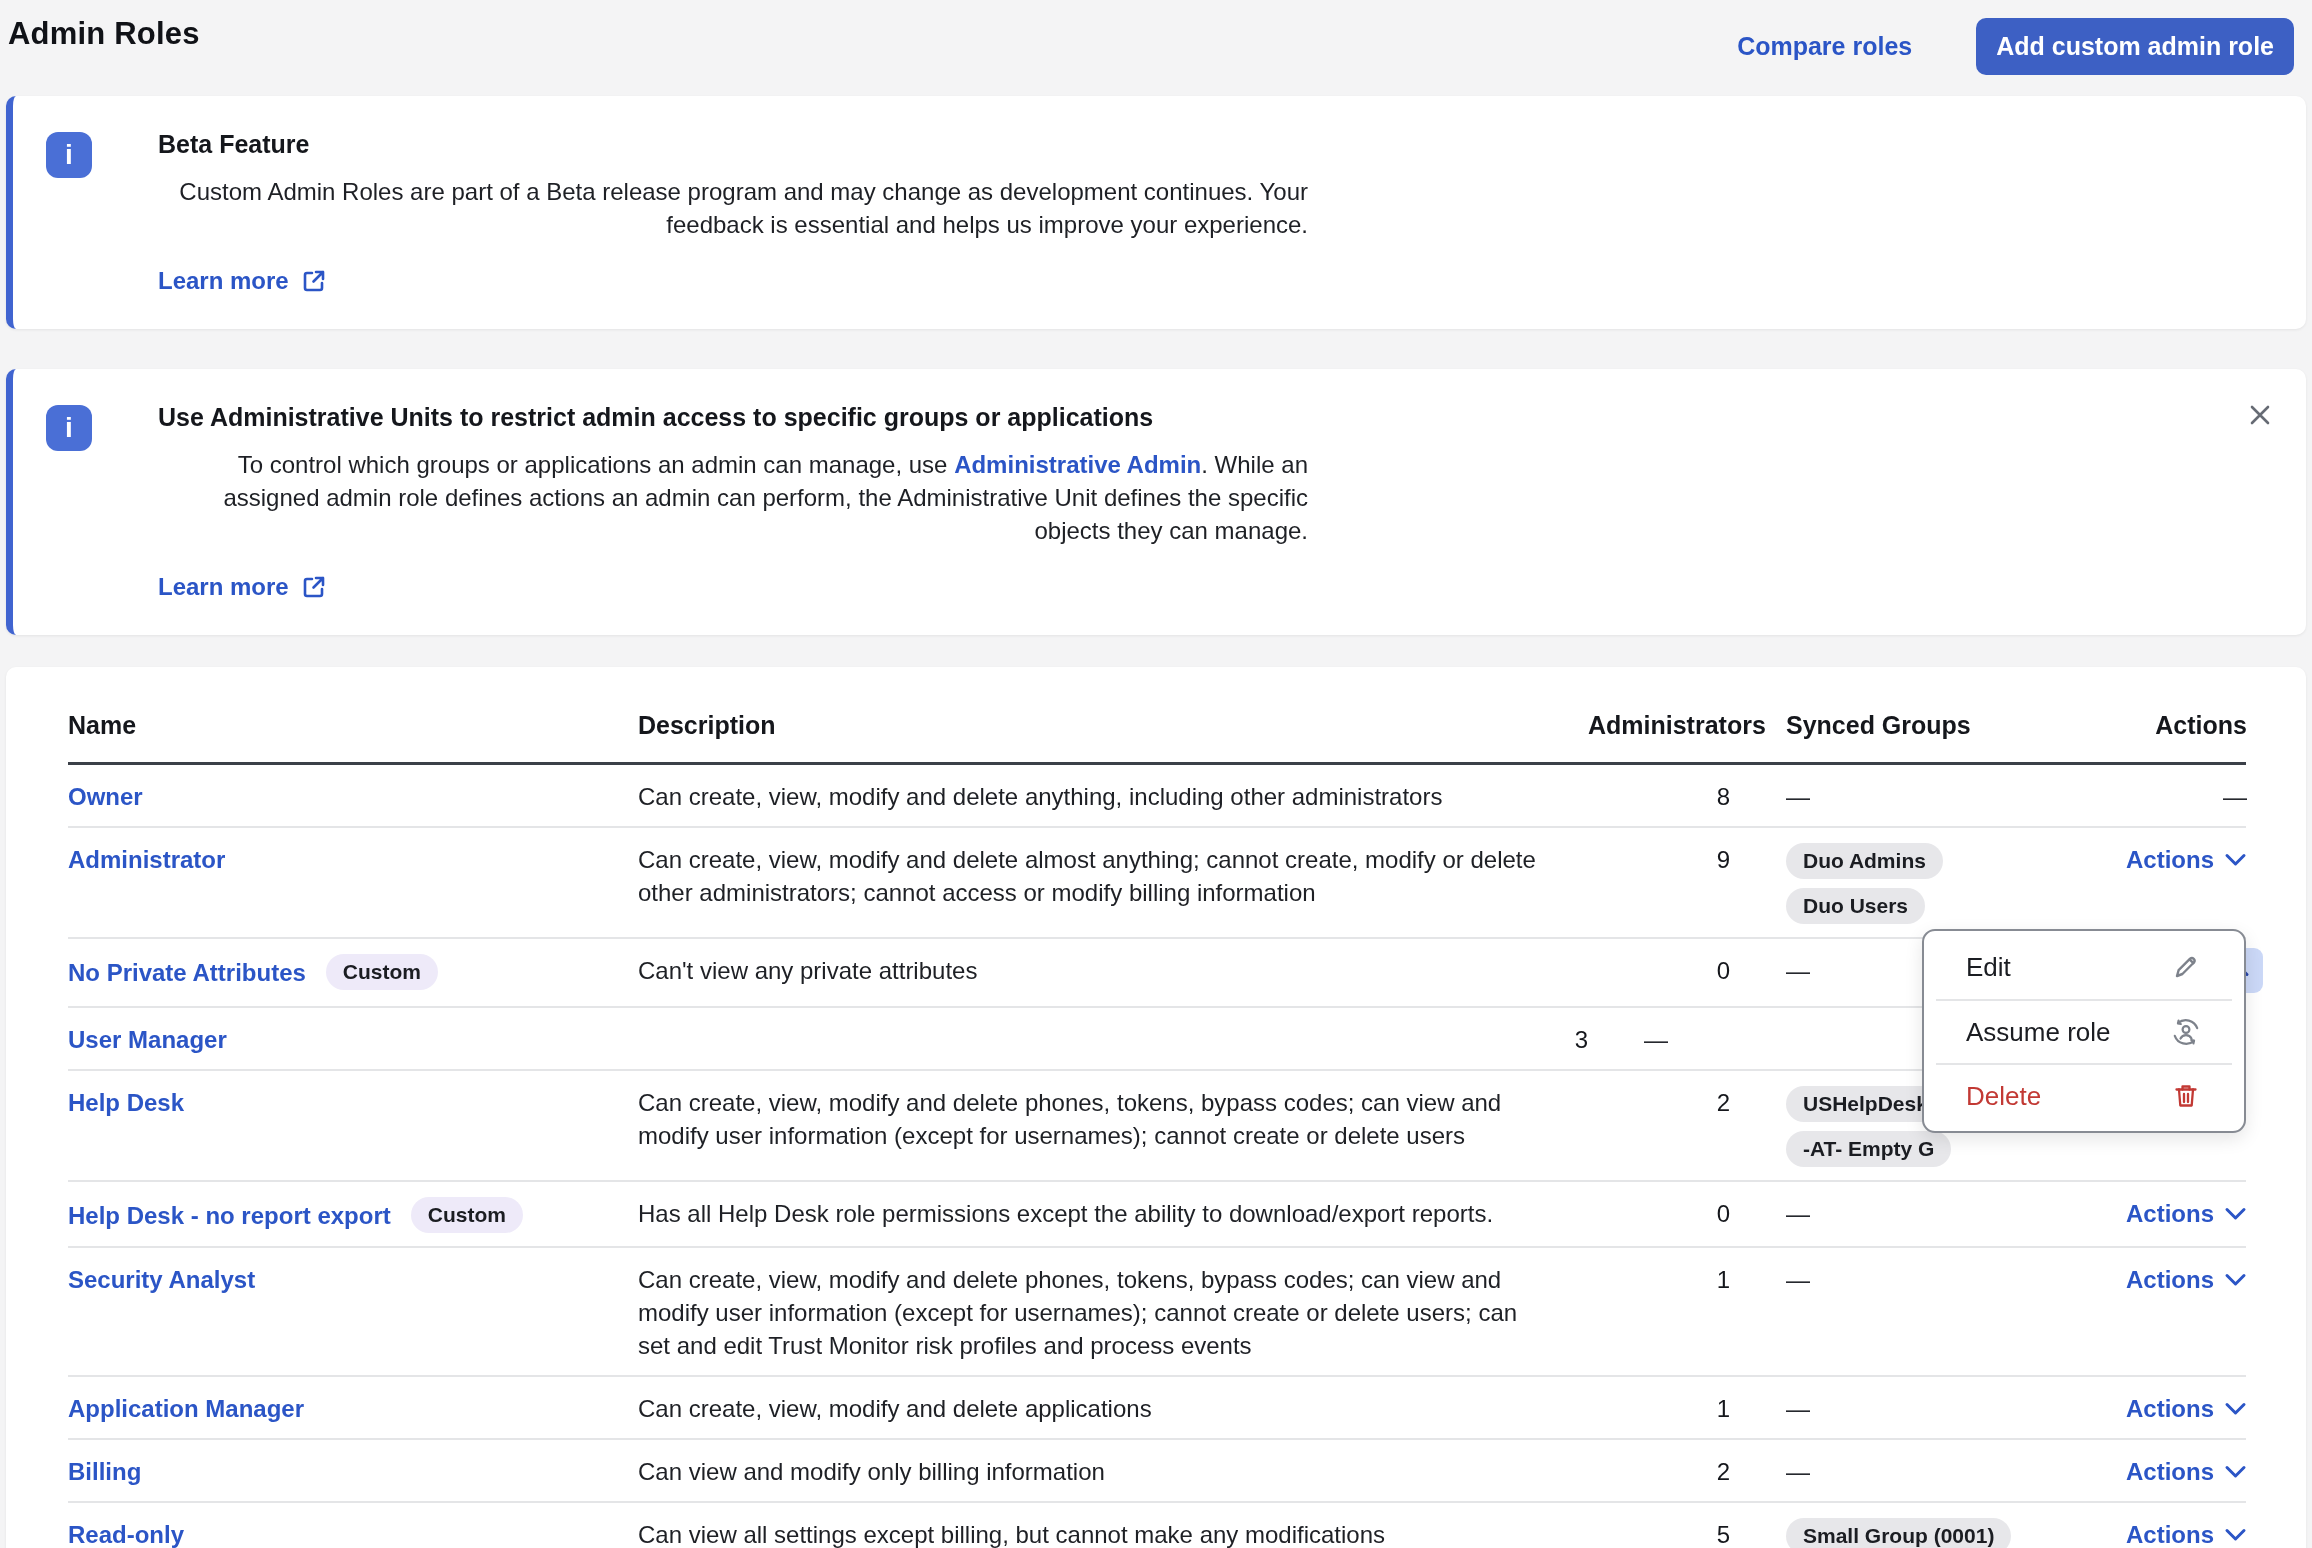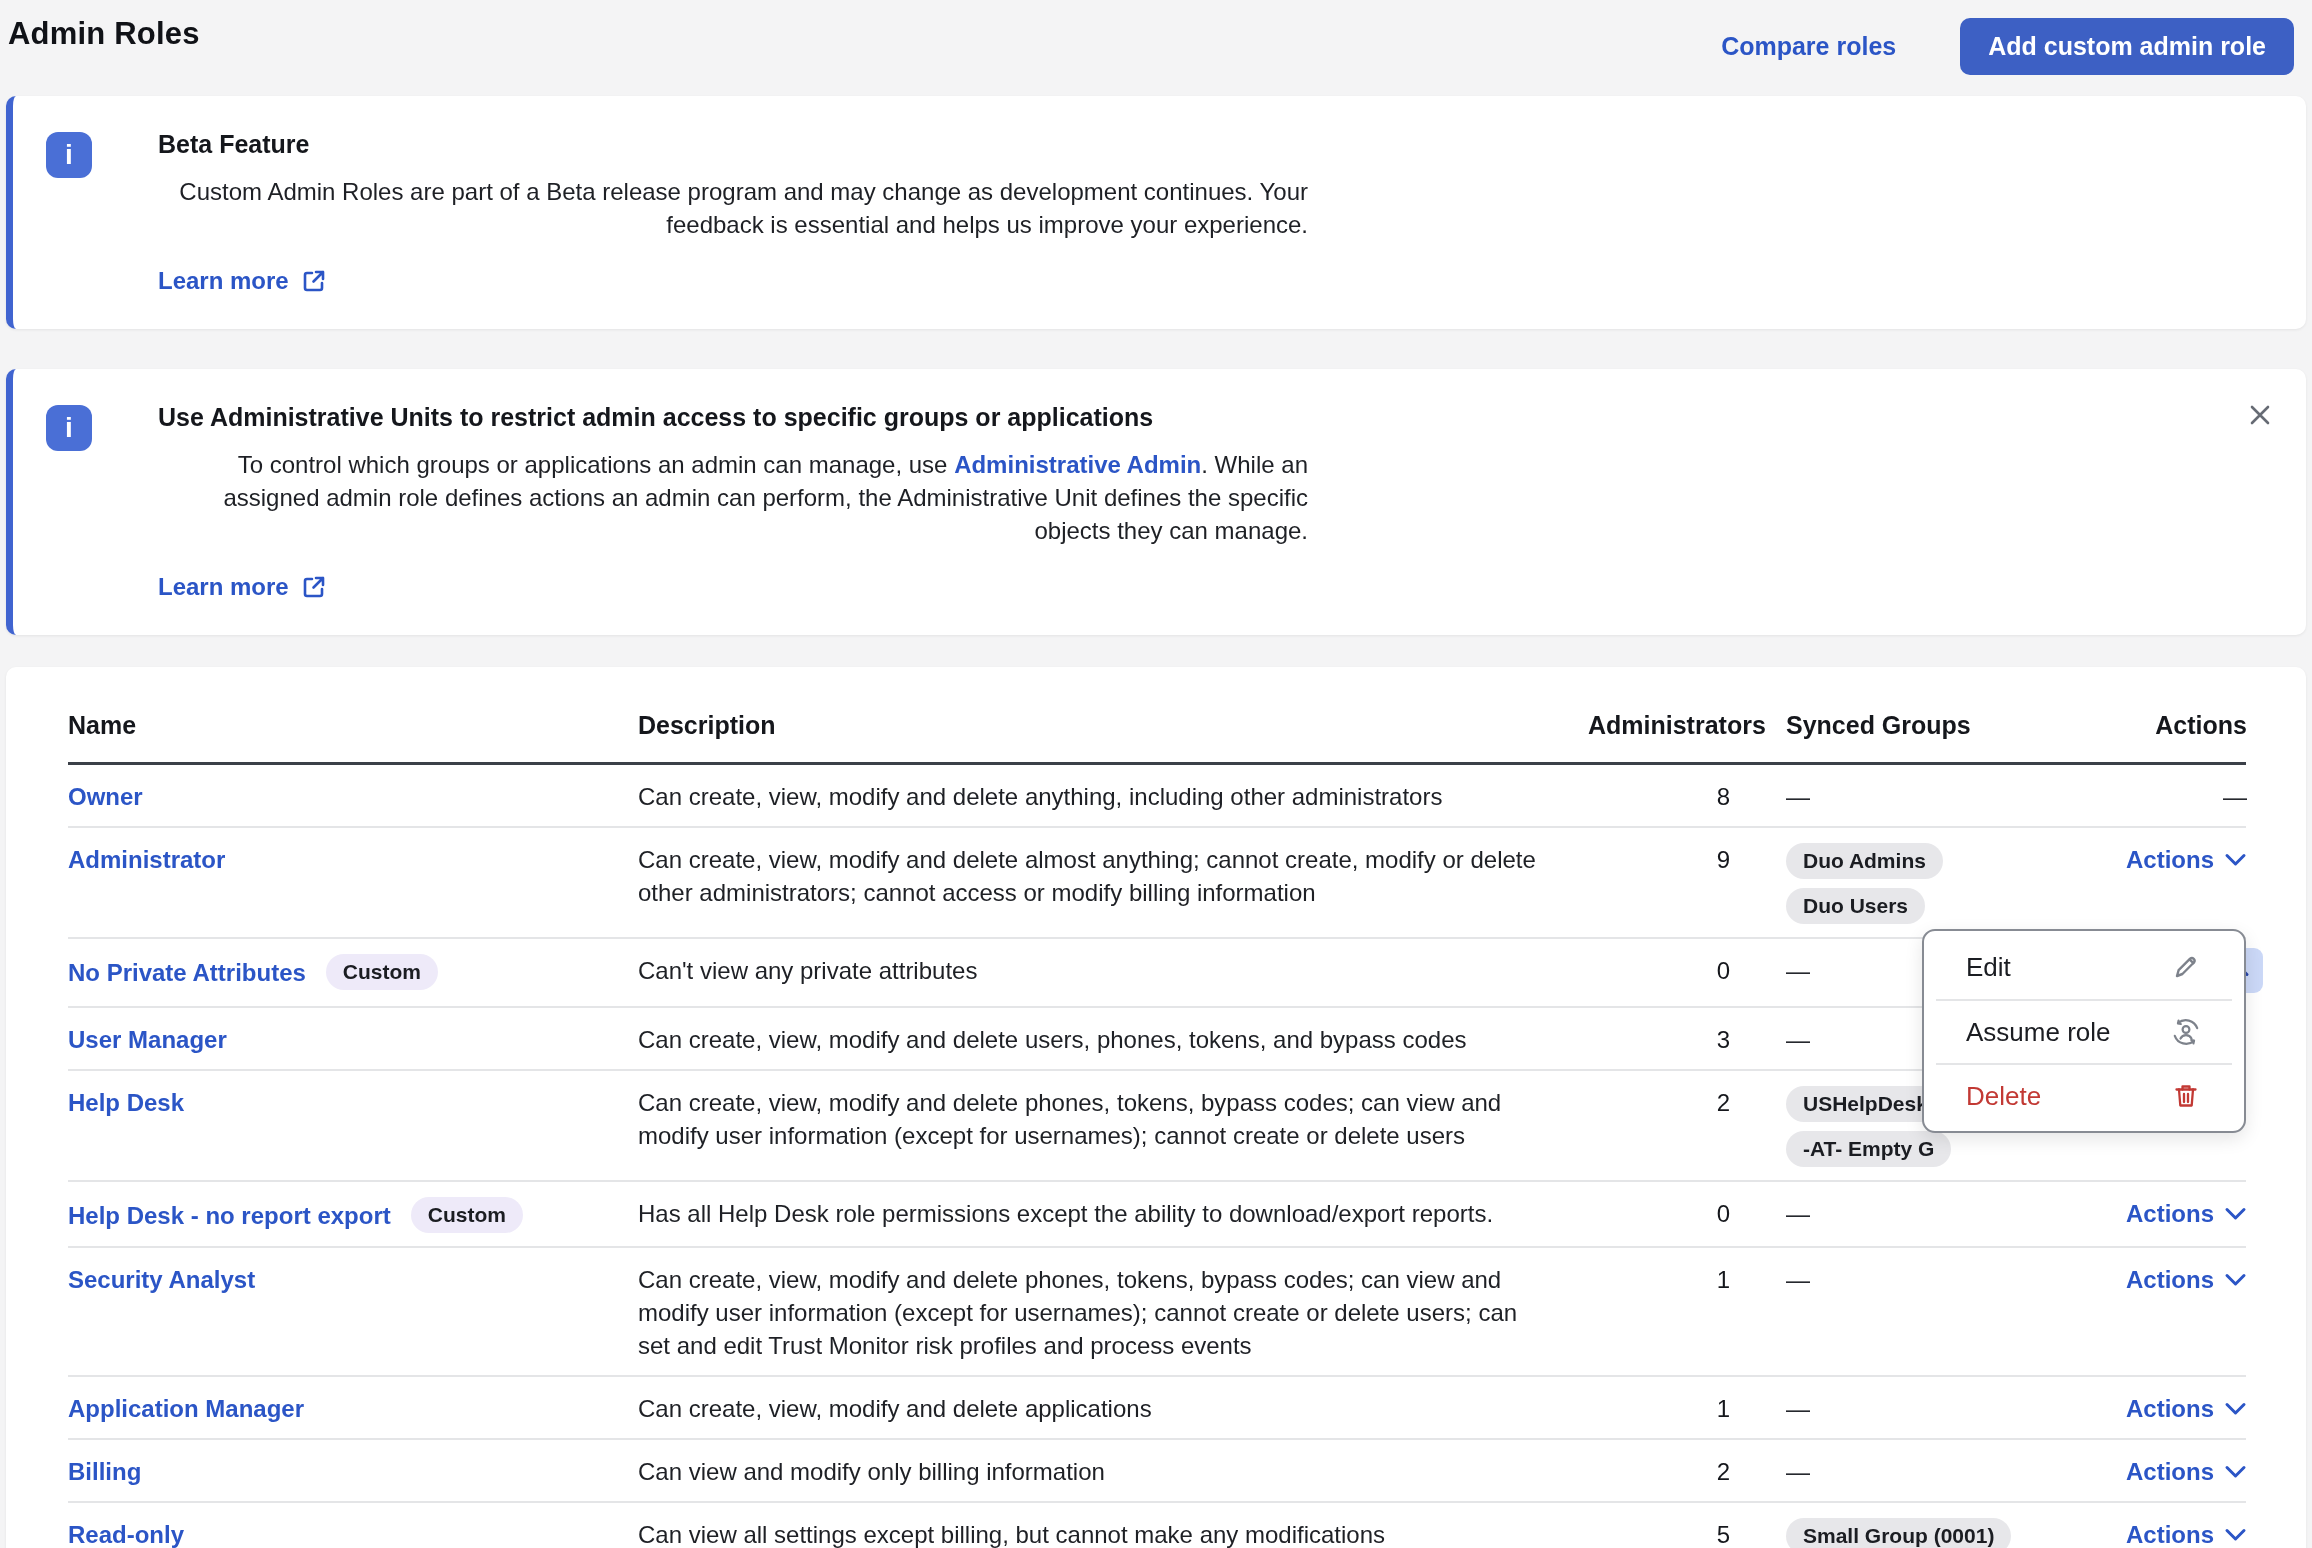--- a/index.html
+++ b/index.html
@@ -28,21 +28,21 @@
   .topbar{
     display:flex;align-items:flex-start;justify-content:space-between;
     padding:16px 18px 0 8px;height:96px;
   }
   .page-title{font-size:31px;font-weight:700;color:#101217;letter-spacing:.2px;}
   .topbar-actions{display:flex;align-items:center;gap:64px;padding-top:2px;}
   .compare-link{font-size:25px;font-weight:700;color:var(--link-blue);text-decoration:none;cursor:pointer;}
   .primary-btn{
     background:var(--button-blue);color:#fff;font-family:inherit;
     font-size:25px;font-weight:700;border:none;border-radius:10px;
-    padding:14px 28px;cursor:pointer;
+    padding:14px 20px;cursor:pointer;
   }
   
   .card{
     background:#fff;border-radius:10px;margin:0 6px;
     box-shadow:0 1px 3px rgba(0,0,0,.07);
   }
   .banner{
     border-left:7px solid var(--banner-accent);
     display:flex;align-items:flex-start;
     padding:34px 40px 34px 33px;
@@ -211,21 +211,20 @@
             <span>Actions</span>
             <svg width="23" height="15" viewBox="0 0 23 15" fill="none" stroke="currentColor" stroke-width="3" stroke-linecap="round" stroke-linejoin="round">
               <path d="M3 11.5 11.5 3 20 11.5"></path>
             </svg>
           </a></div>
       </div>
       <div class="grid-row tr">
         <div class="cell name">
        <a class="role-link">User Manager</a>
      </div>
-     <div class="cell desc">Can create, view, modify and delete users, phones, tokens, and bypass codes</div>
      <div class="cell admins right">3</div>
      <div class="cell synced"><span class="dash">—</span></div>
      <div class="cell right"><a class="actions-link">
             <span>Actions</span>
             <svg width="23" height="15" viewBox="0 0 23 15" fill="none" stroke="currentColor" stroke-width="3" stroke-linecap="round" stroke-linejoin="round">
               <path d="M3 3.5 11.5 12 20 3.5"></path>
             </svg>
           </a></div>
       </div>
       <div class="grid-row tr">

